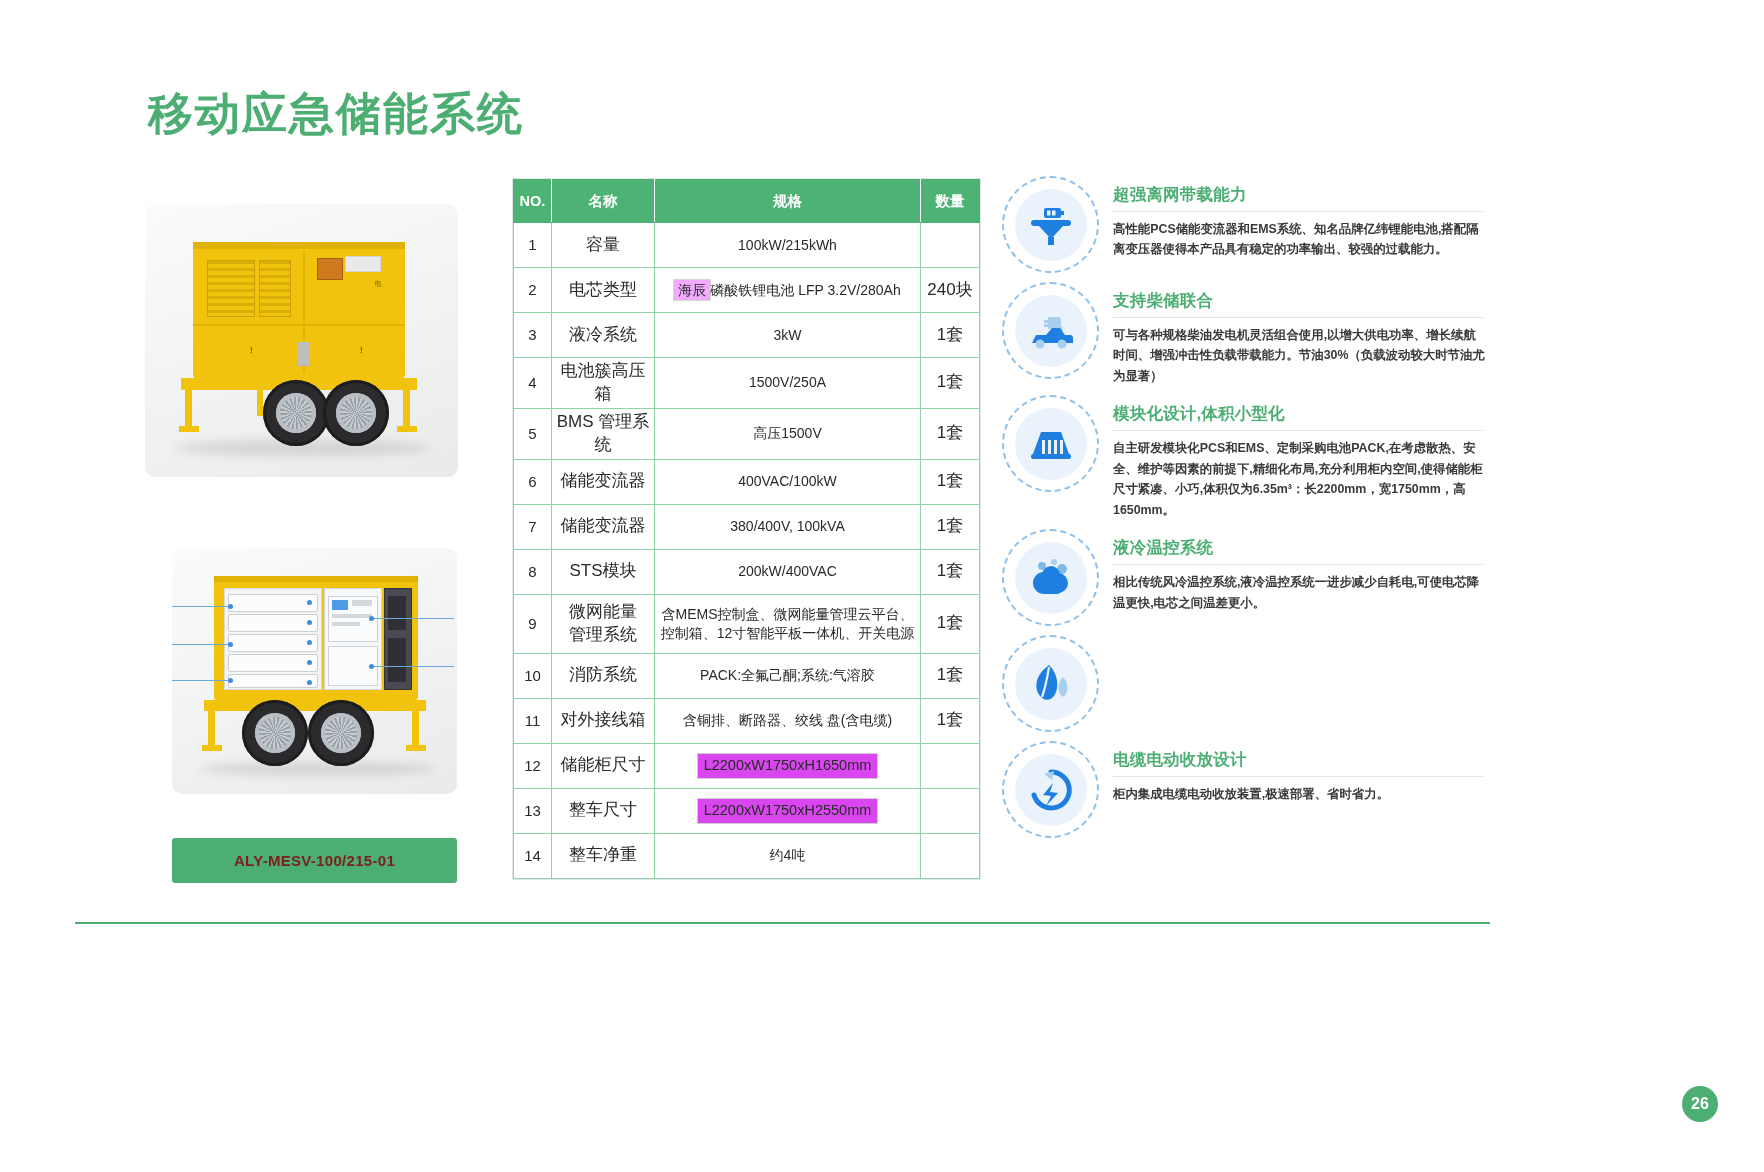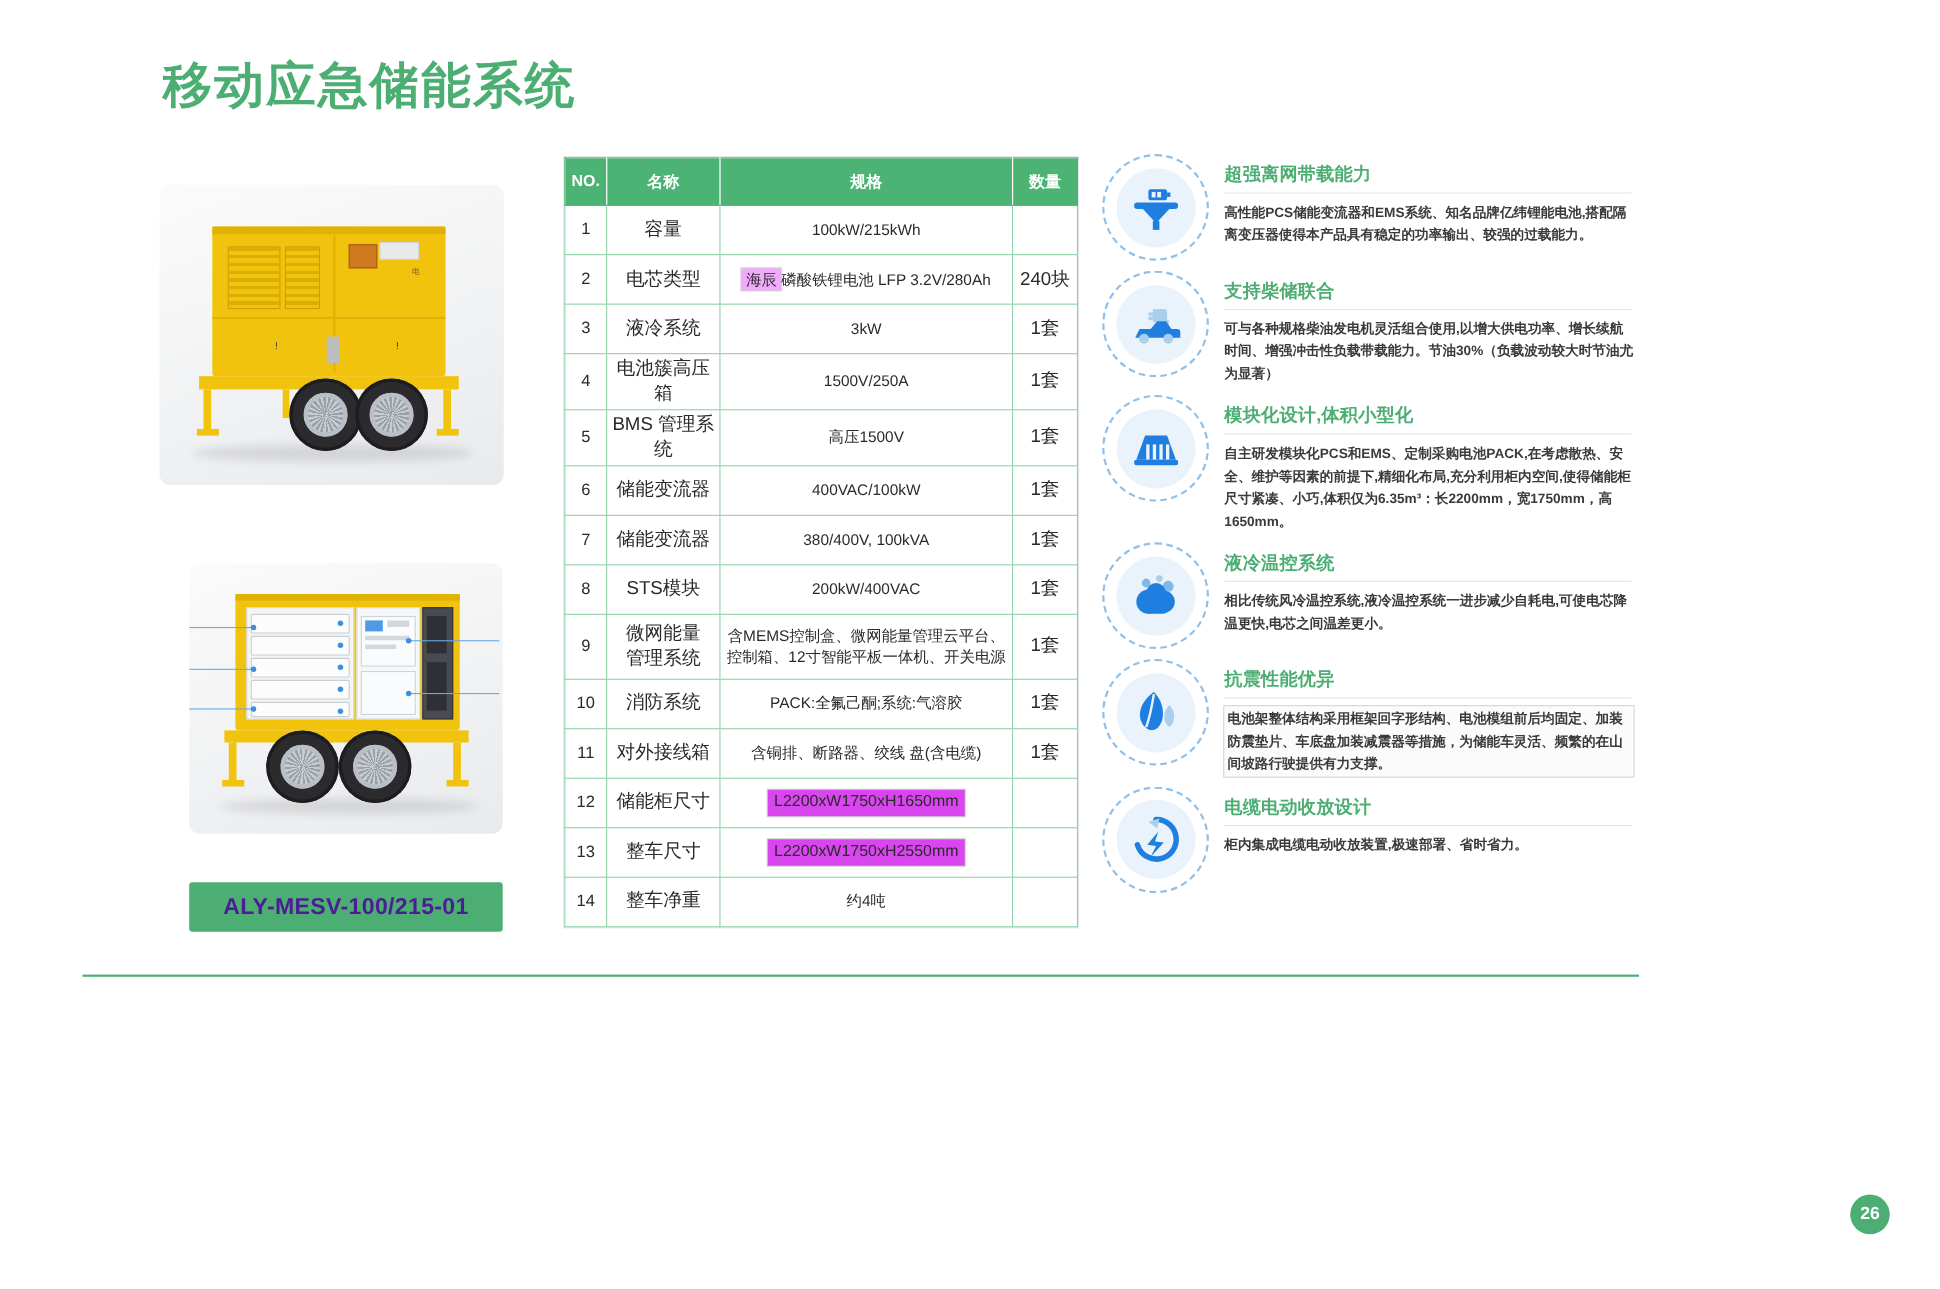--- a/index.html
+++ b/index.html
@@ -3,21 +3,21 @@
 <meta charset="utf-8">
 <style>
   html,body{margin:0;padding:0;}
   body{
     width:1764px;height:1172px;
     background:#ffffff;
     font-family:"Liberation Sans","DejaVu Sans",sans-serif;
     position:relative;
     overflow:hidden;
   }
-  .page{position:absolute;inset:0;}
+  .page{position:absolute;inset:0;margin-top:36px;}
 
   
   .page-title{
     position:absolute;left:148px;top:48px;
     font-size:45px;font-weight:700;color:#4cae72;
     letter-spacing:2px;
     white-space:nowrap;
   }
 
   
@@ -51,21 +51,21 @@
   .rack .led{position:absolute;right:5px;top:5px;width:5px;height:5px;border-radius:50%;background:#3d8ee0;}
   .leader{position:absolute;height:1px;background:#6aa9e0;}
   .leader .dot{position:absolute;right:-3px;top:-2px;width:5px;height:5px;border-radius:50%;background:#3d8ee0;}
   .panelbox{position:absolute;background:#fafbfc;border:1px solid #cfd4d8;}
 
   
   .model-badge{
     position:absolute;left:172px;top:802px;width:285px;height:45px;
     background:#4cae72;border-radius:3px;
     display:flex;align-items:center;justify-content:center;
-    color:#4c1d95;font-size:21px;font-weight:700;letter-spacing:.3px;
+    color:#7f1d1d;font-size:15px;font-weight:700;letter-spacing:.3px;
   }
 
   
   .spec-table{
     position:absolute;left:513px;top:143px;width:466px;
     border-collapse:collapse;
     table-layout:fixed;
     background:#ffffff;
     box-shadow:0 0 0 1px #e3e6e8;
   }
@@ -440,25 +440,20 @@
 
     <div class="feature">
       <div class="fico">
         <div class="inner-disc"></div>
         <svg width="52" height="50" viewBox="0 0 52 50">
           <path d="M24 6 C10 16 8 30 16 38 C24 46 34 36 32 22 C31 15 28 10 24 6 Z" fill="#1f7fe0"></path>
           <path d="M24 8 C22 20 20 30 17 38" stroke="#eaf3fc" stroke-width="2.2" fill="none"></path>
           <path d="M38 18 C32 24 32 34 38 38 C44 34 44 24 38 18 Z" fill="#a8cfee"></path>
         </svg>
       </div>
-      <div class="ftext">
-        <div class="ftitle">抗震性能优异</div>
-        <div class="fhr"></div>
-        <div class="fbody"><span class="boxed">电池架整体结构采用框架回字形结构、电池模组前后均固定、加装防震垫片、车底盘加装减震器等措施，为储能车灵活、频繁的在山间坡路行驶提供有力支撑。</span></div>
-      </div>
     </div>
 
     <div class="feature">
       <div class="fico">
         <div class="inner-disc"></div>
         <svg width="54" height="50" viewBox="0 0 54 50">
           <path d="M27 7 a18 18 0 1 1 -17 23" stroke="#1f7fe0" stroke-width="5" fill="none" stroke-linecap="round"></path>
           <path d="M20 9 l10 -3 l-2 9 z" fill="#a8cfee"></path>
           <path d="M29 18 l-10 12 l8 1 l-5 10 l12 -13 l-8 -1 z" fill="#1f7fe0"></path>
         </svg>

